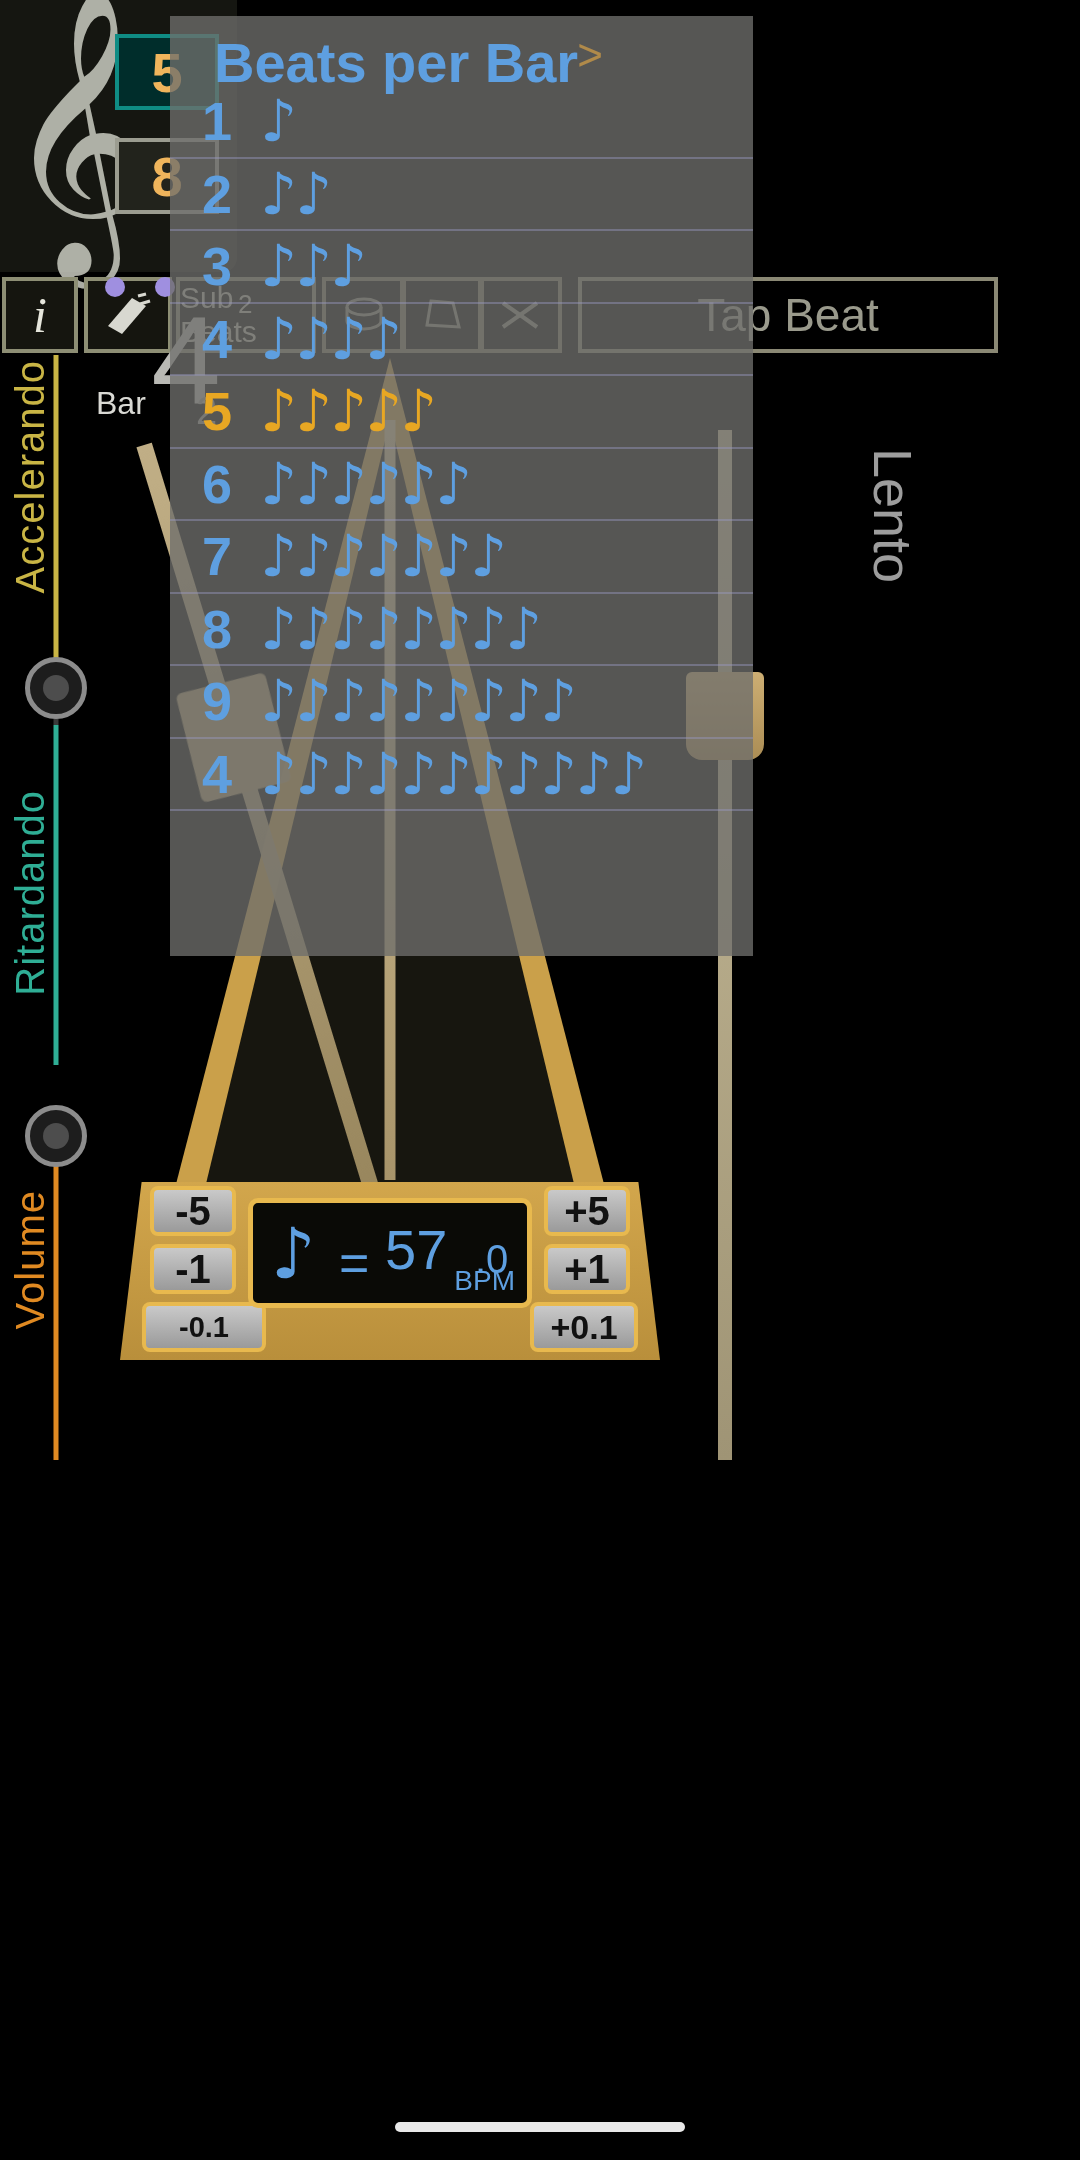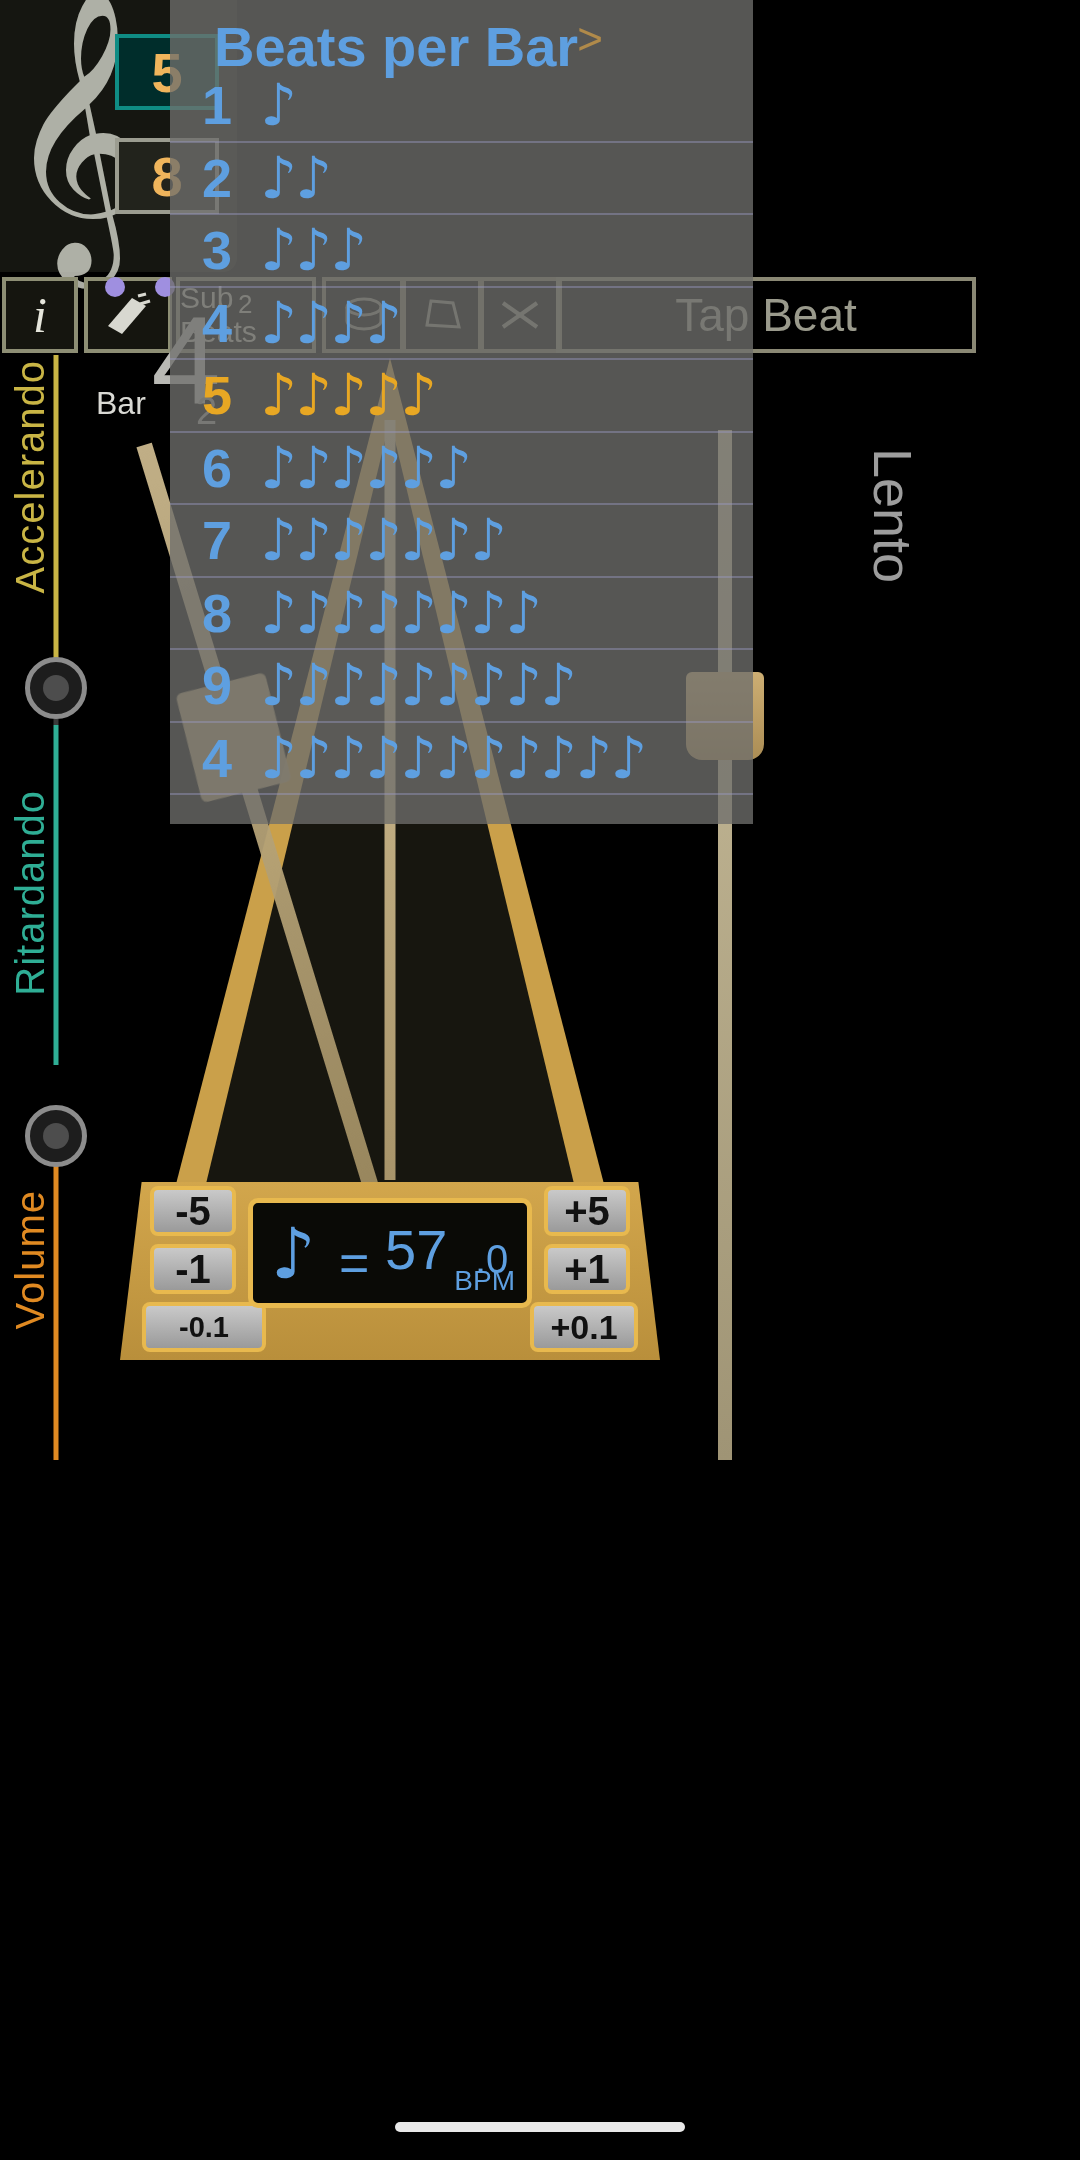--- a/index.html
+++ b/index.html
@@ -37,21 +37,21 @@
     position:absolute; top:0; height:76px;
     background:#15150f; border:4px solid #8d8e74;
     display:flex; align-items:center; justify-content:center;
   }
   .tb-btn.flat { background:transparent; border-color:#7e7c64; }
   .tb-i { font-size:50px; font-style:italic; color:#e6e6dc; font-family:"Liberation Serif", serif; }
   .tb-wide {
     position:absolute; top:0; height:76px;
     border:4px solid #8a8874; background:transparent;
     display:flex; align-items:center; justify-content:center;
-    font-size:46px; color:#9a9a8c;
+    font-size:46px; color:#9a9a8c;margin-left:22px;
   }
   .sub-wrap {
     position:absolute; top:0; height:76px; border:4px solid #8a8874;
     display:flex; align-items:center; justify-content:center;
   }
   .sub-txt { font-size:30px; color:#b9b9ad; }
   .sub-num { font-size:26px; color:#b9b9ad; position:absolute; left:58px; top:8px; }
 
   
   .dot { position:absolute; width:20px; height:20px; border-radius:50%; background:#9f8fe0; }
@@ -142,21 +142,21 @@
     background:linear-gradient(to bottom,#cdae73,#ab8d55);
     border-radius:6px 6px 16px 16px;
   }
   .tempo-label {
     position:absolute; left:862px; top:448px;
     writing-mode:vertical-rl; font-size:54px; color:#b9b9b9; opacity:.85;
   }
 
   
   .overlay {
-    position:absolute; left:170px; top:0; width:583px; height:824px;
+    position:absolute; left:170px; top:16px; width:583px; height:940px;
     background:rgba(110,110,108,.78);
   }
   .ov-title {
     position:absolute; left:44px; top:14px;
     font-size:56px; font-weight:700; color:#5e9fe0;
   }
   .ov-arrow { position:absolute; right:150px; top:14px; font-size:44px; color:#b08a4a; }
   .ov-rows { position:absolute; left:0; top:70px; width:583px; }
   .ov-row {
     position:relative; height:72.5px;

